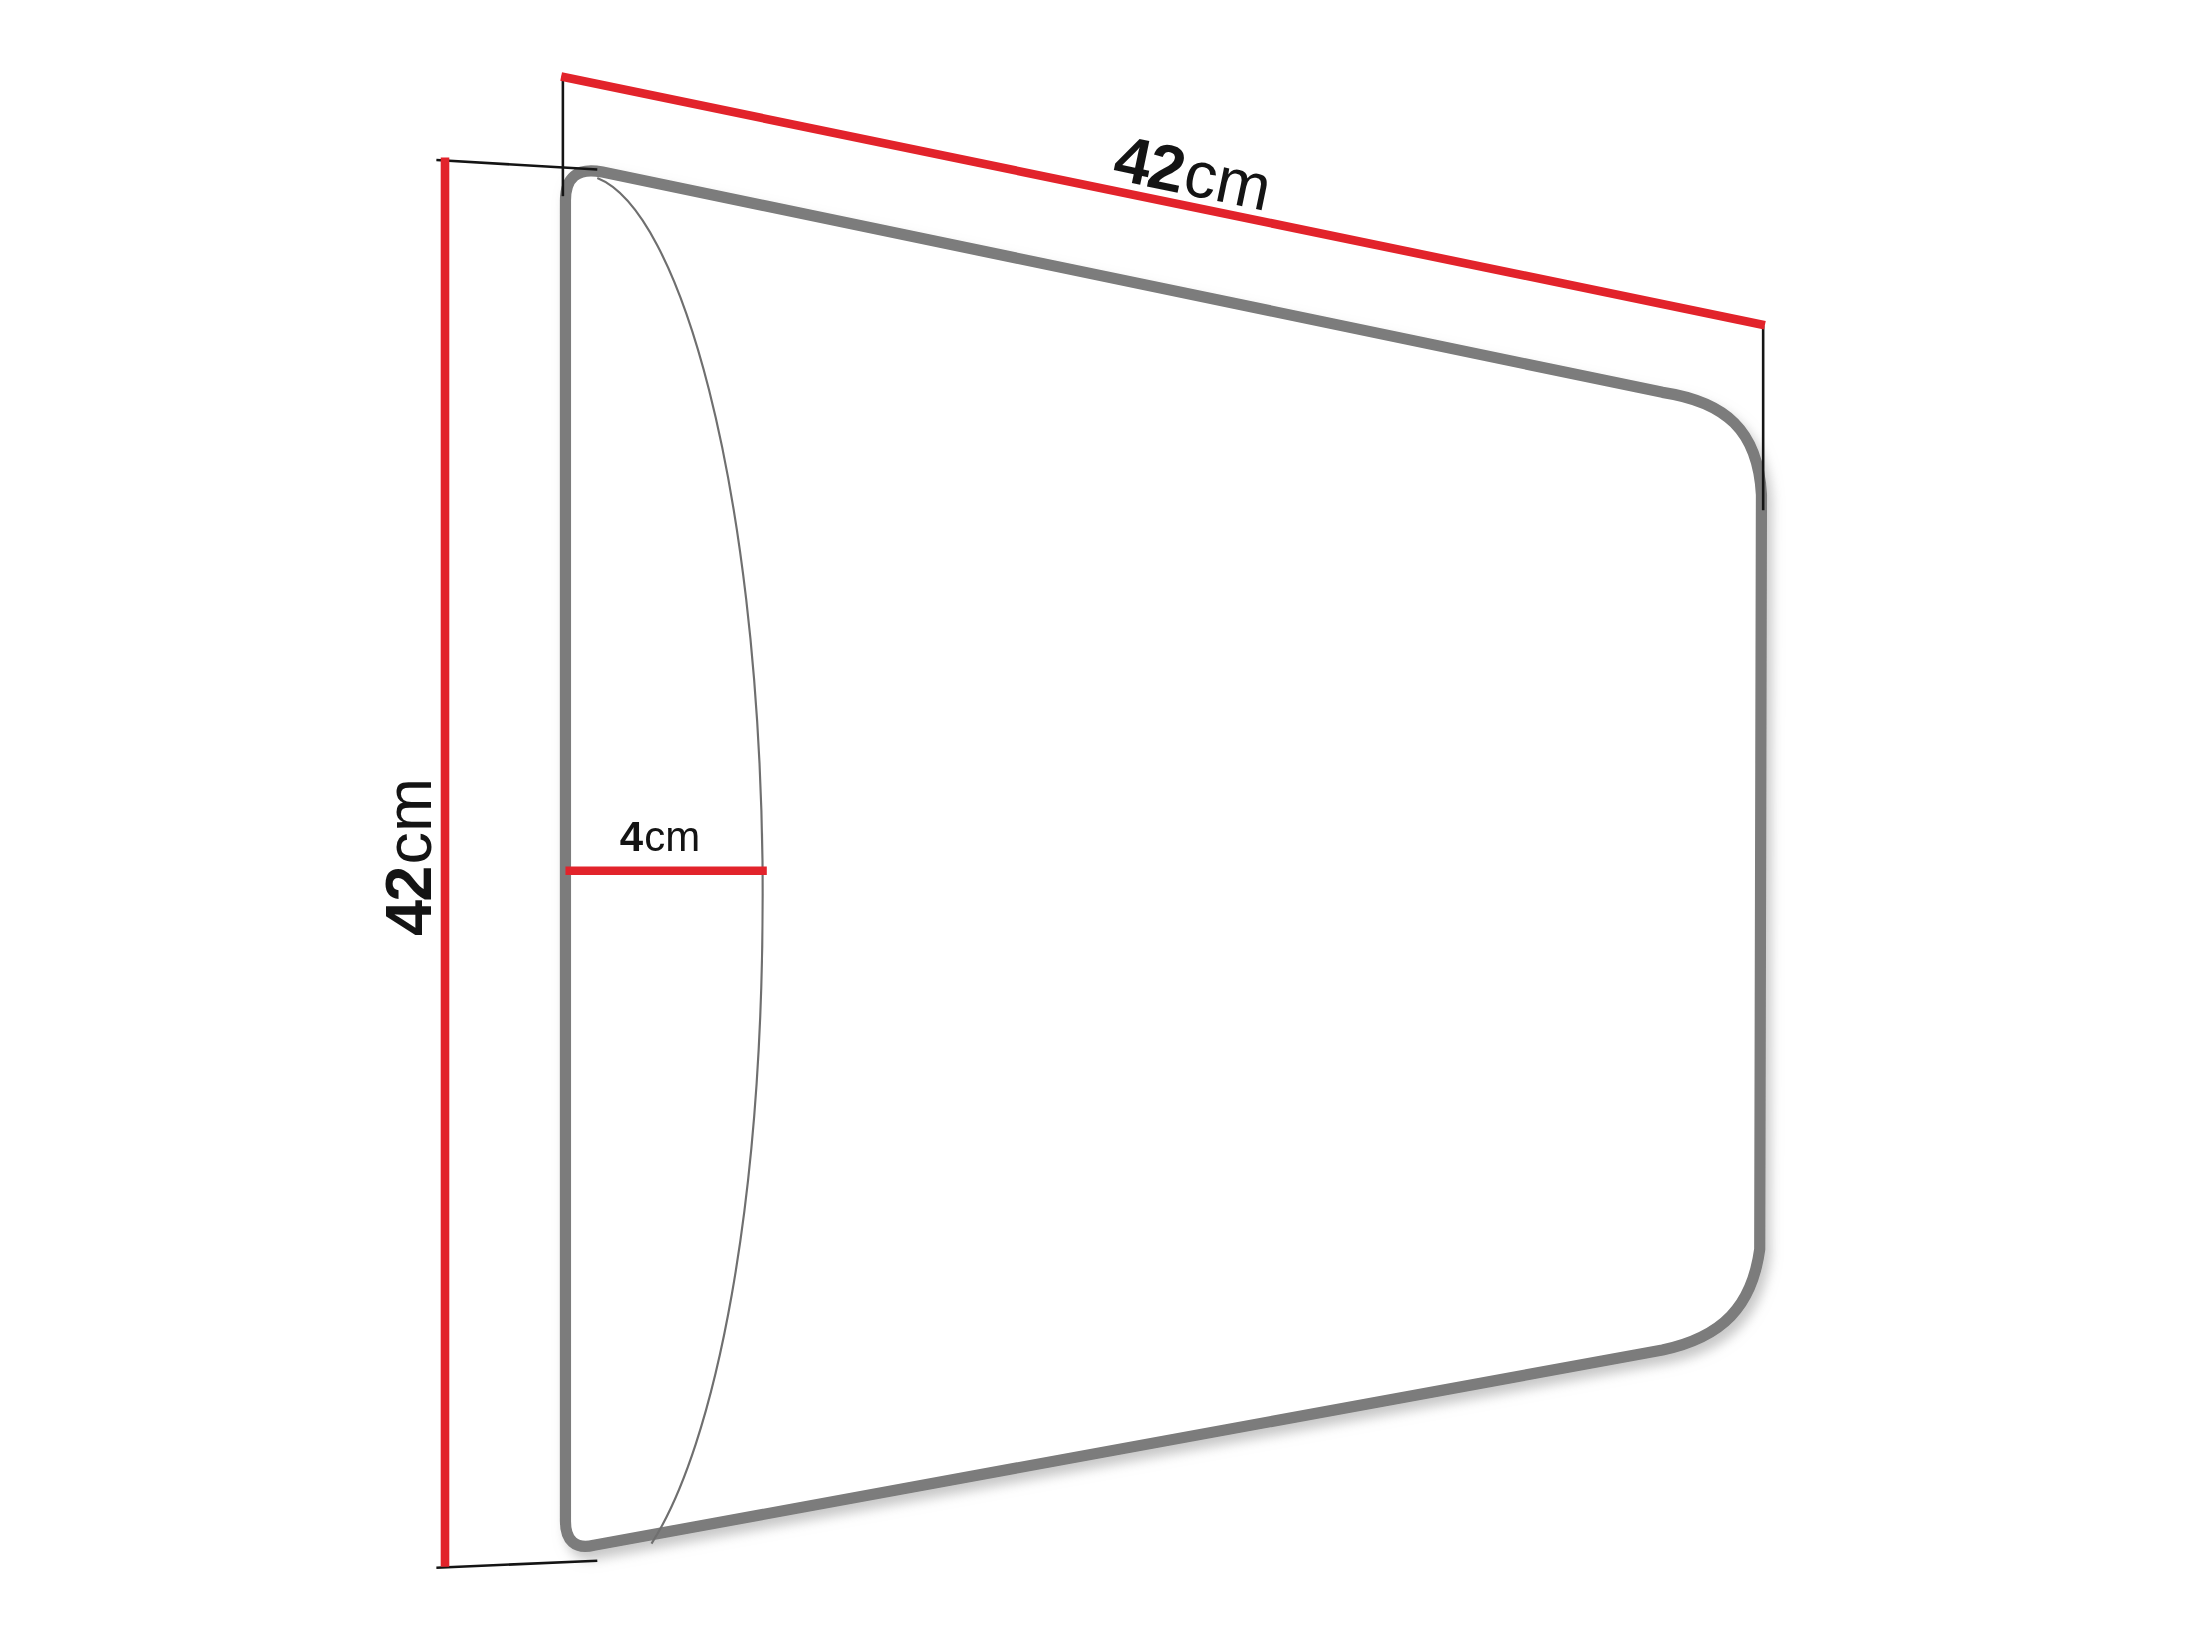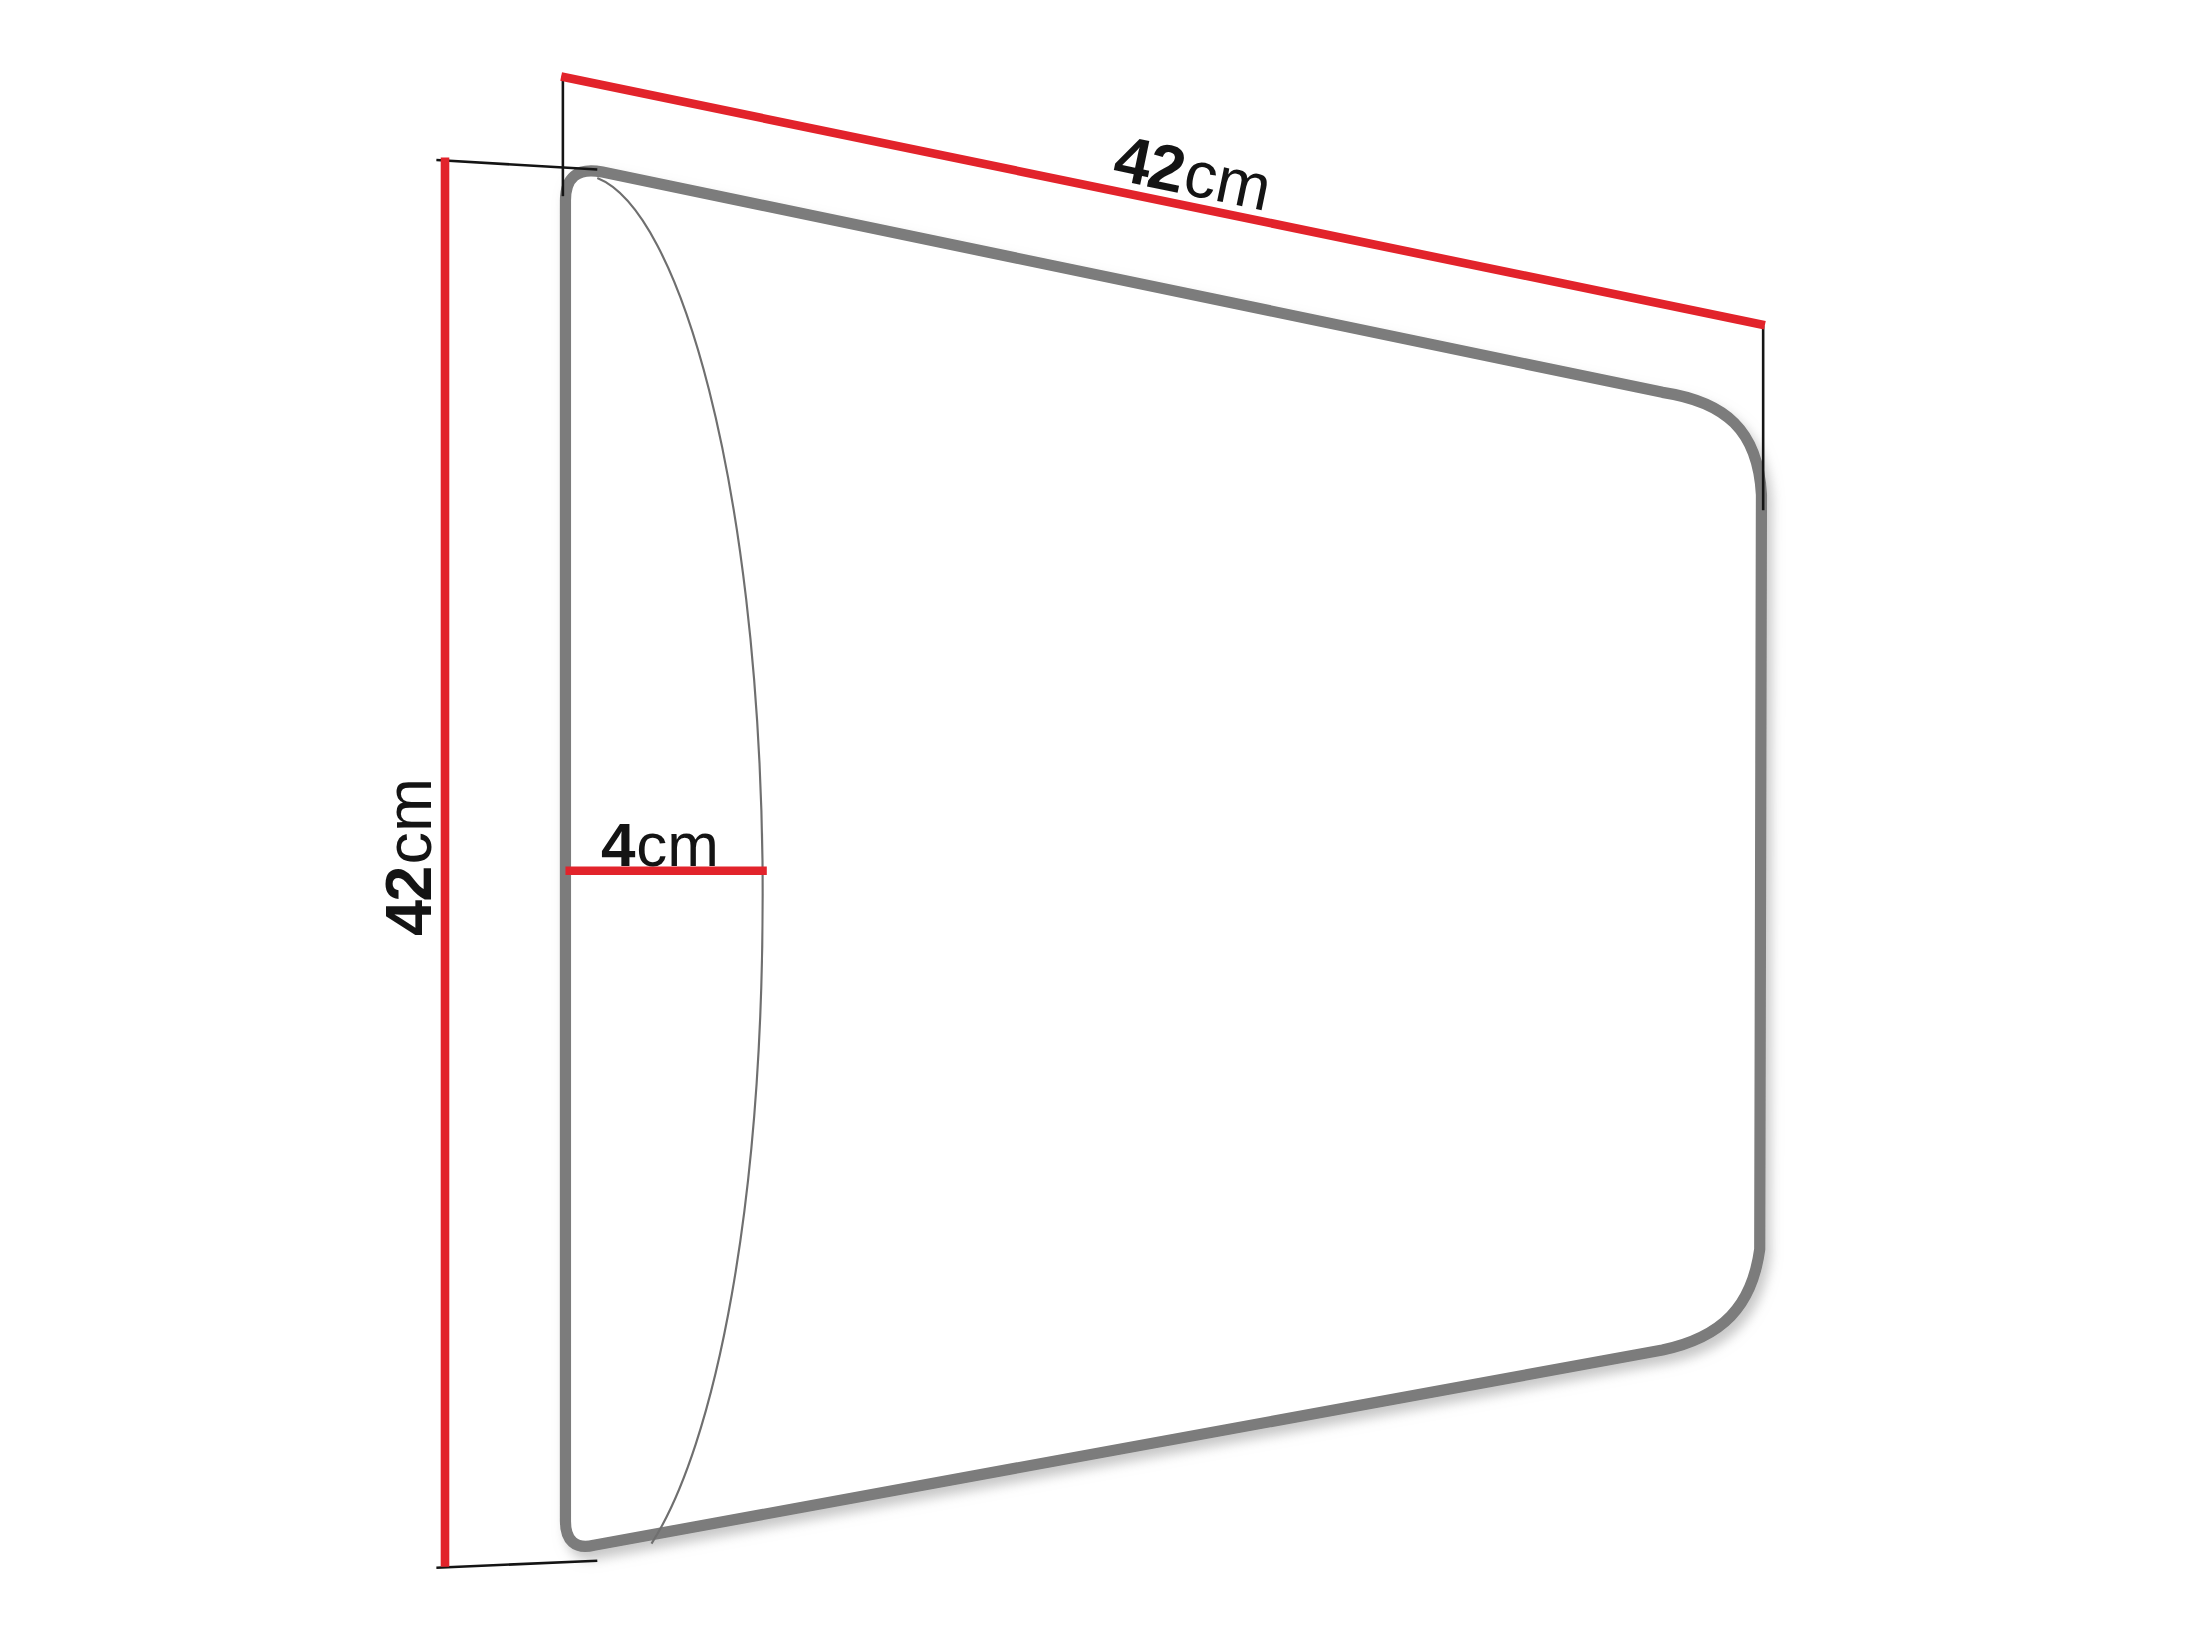--- a/index.html
+++ b/index.html
@@ -49,23 +49,22 @@
   }
   .height-label {
     left: 408px;
     top: 857px;
     font-size: 65px;
     transform: translate(-50%, -50%) rotate(-90deg);
   }
   .depth-label {
     left: 660px;
     top: 837px;
-    font-size: 62px;
+    font-size: 42px;
     transform: translate(-50%, -50%);
-    margin-top: 8px;
   }
 </style>
 </head>
 <body>
 
 <div class="stage">
 
   <svg viewBox="0 0 2560 1920" aria-hidden="true">
     <defs>
       <filter id="softShadow" x="-10%" y="-10%" width="125%" height="125%">

